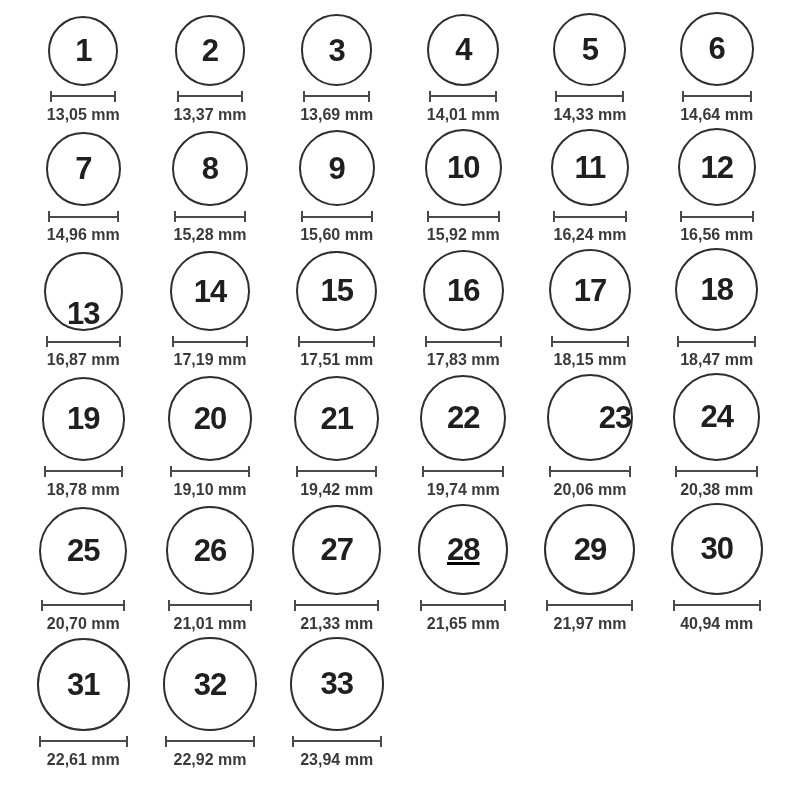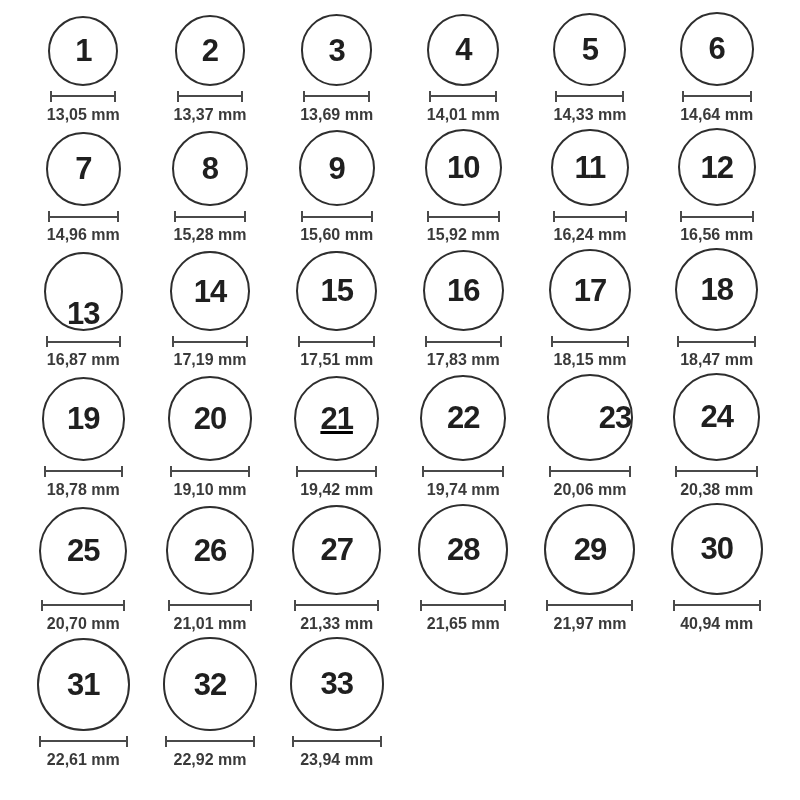--- a/index.html
+++ b/index.html
@@ -250,21 +250,21 @@
       <div class="cell">
     <div class="circle" style="width: 84.25px; height: 84.25px;">
       <span class="num">20</span>
     </div>
     <div class="measure" style="width: 80.25px;">
       <div class="measure-bar"></div>
     </div>
     <div class="label">19,10 mm</div>
   </div>
       <div class="cell">
-    <div class="circle" style="width: 85px; height: 85px; text-decoration: underline;">
+    <div class="circle" style="width: 85px; height: 85px;">
       <span class="num">21</span>
     </div>
     <div class="measure" style="width: 81px;">
       <div class="measure-bar"></div>
     </div>
     <div class="label">19,42 mm</div>
   </div>
       <div class="cell">
     <div class="circle" style="width: 85.75px; height: 85.75px;">
       <span class="num">22</span>
@@ -313,21 +313,21 @@
       <div class="cell">
     <div class="circle" style="width: 89.5px; height: 89.5px;">
       <span class="num">27</span>
     </div>
     <div class="measure" style="width: 85.5px;">
       <div class="measure-bar"></div>
     </div>
     <div class="label">21,33 mm</div>
   </div>
       <div class="cell">
-    <div class="circle" style="width: 90.25px; height: 90.25px;">
+    <div class="circle" style="width: 90.25px; height: 90.25px; text-decoration: underline;">
       <span class="num">28</span>
     </div>
     <div class="measure" style="width: 86.25px;">
       <div class="measure-bar"></div>
     </div>
     <div class="label">21,65 mm</div>
   </div>
       <div class="cell">
     <div class="circle" style="width: 91px; height: 91px;">
       <span class="num">29</span>

